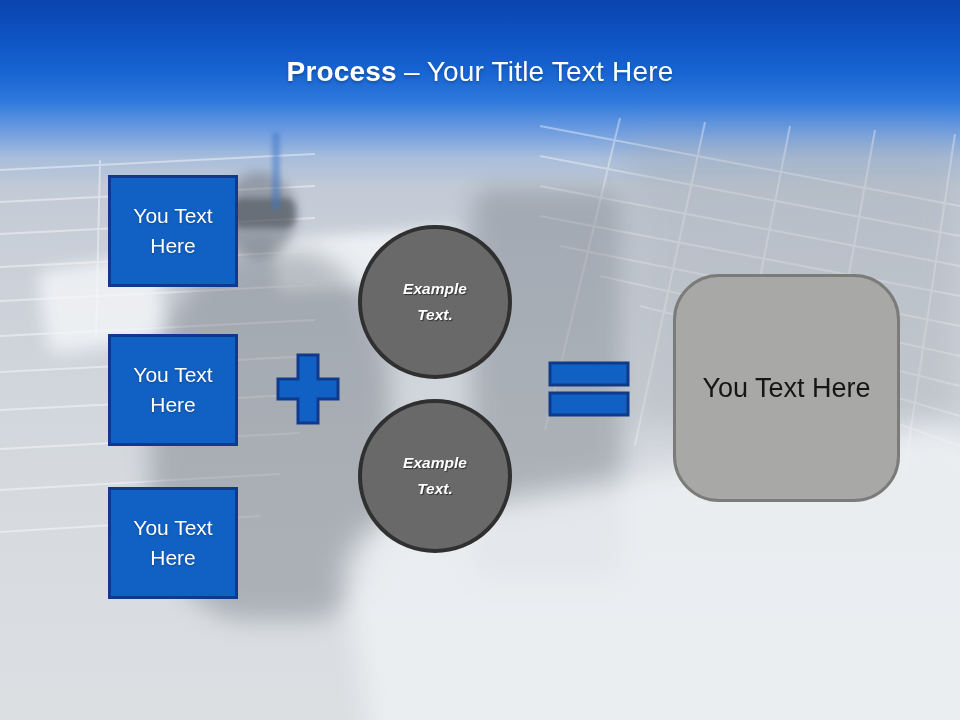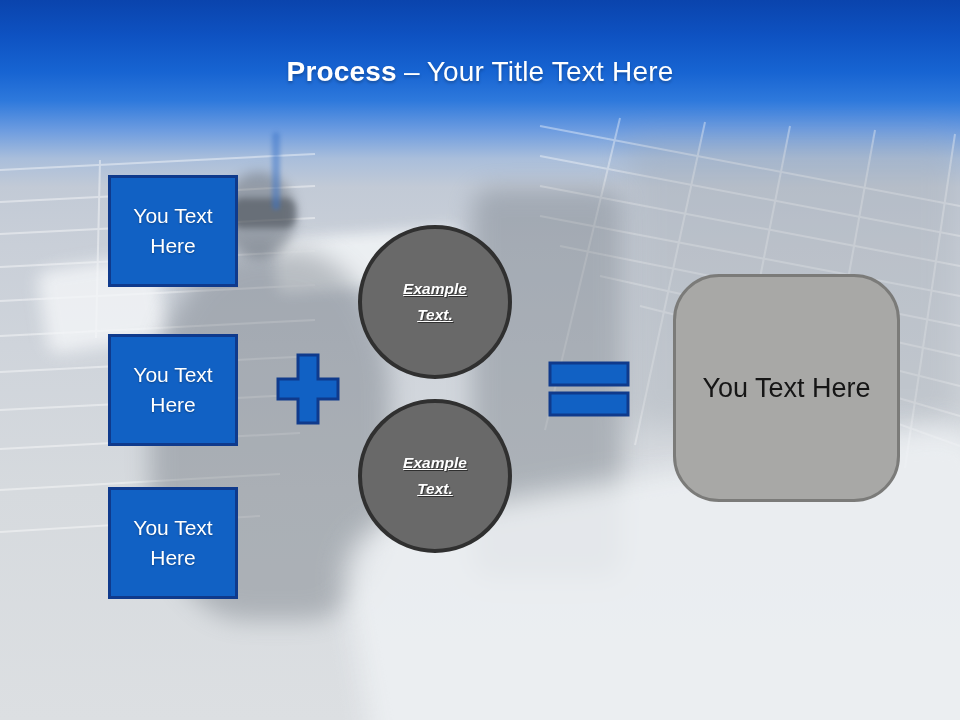--- a/index.html
+++ b/index.html
@@ -53,21 +53,21 @@
   .box-1{top:175px;}
   .box-2{top:334px;}
   .box-3{top:487px;}
   .ops-svg{position:absolute;left:0;top:0;}
   .gray-circle{
     position:absolute;left:358px;width:154px;height:154px;box-sizing:border-box;
     background:var(--circle-fill,#696969);
     border:4px solid var(--circle-border,#303030);border-radius:50%;
     display:flex;align-items:center;justify-content:center;text-align:center;
     color:var(--circle-text,#ffffff);font-size:15.5px;font-weight:700;font-style:italic;
-    line-height:1.65;padding:0 30px;text-decoration:underline;
+    line-height:1.65;padding:0 30px;
   }
   .gray-circle span{text-shadow:1px 1px 1px rgba(0,0,0,.55);}
   .circle-1{top:225px;}
   .circle-2{top:399px;}
   .result-box{
     position:absolute;left:673px;top:274px;width:227px;height:228px;box-sizing:border-box;
     background:var(--result-fill,#a8a8a6);
     border:3px solid var(--result-border,#7b7b79);border-radius:46px;
     display:flex;align-items:center;justify-content:center;text-align:center;
     color:#161616;font-size:27px;

